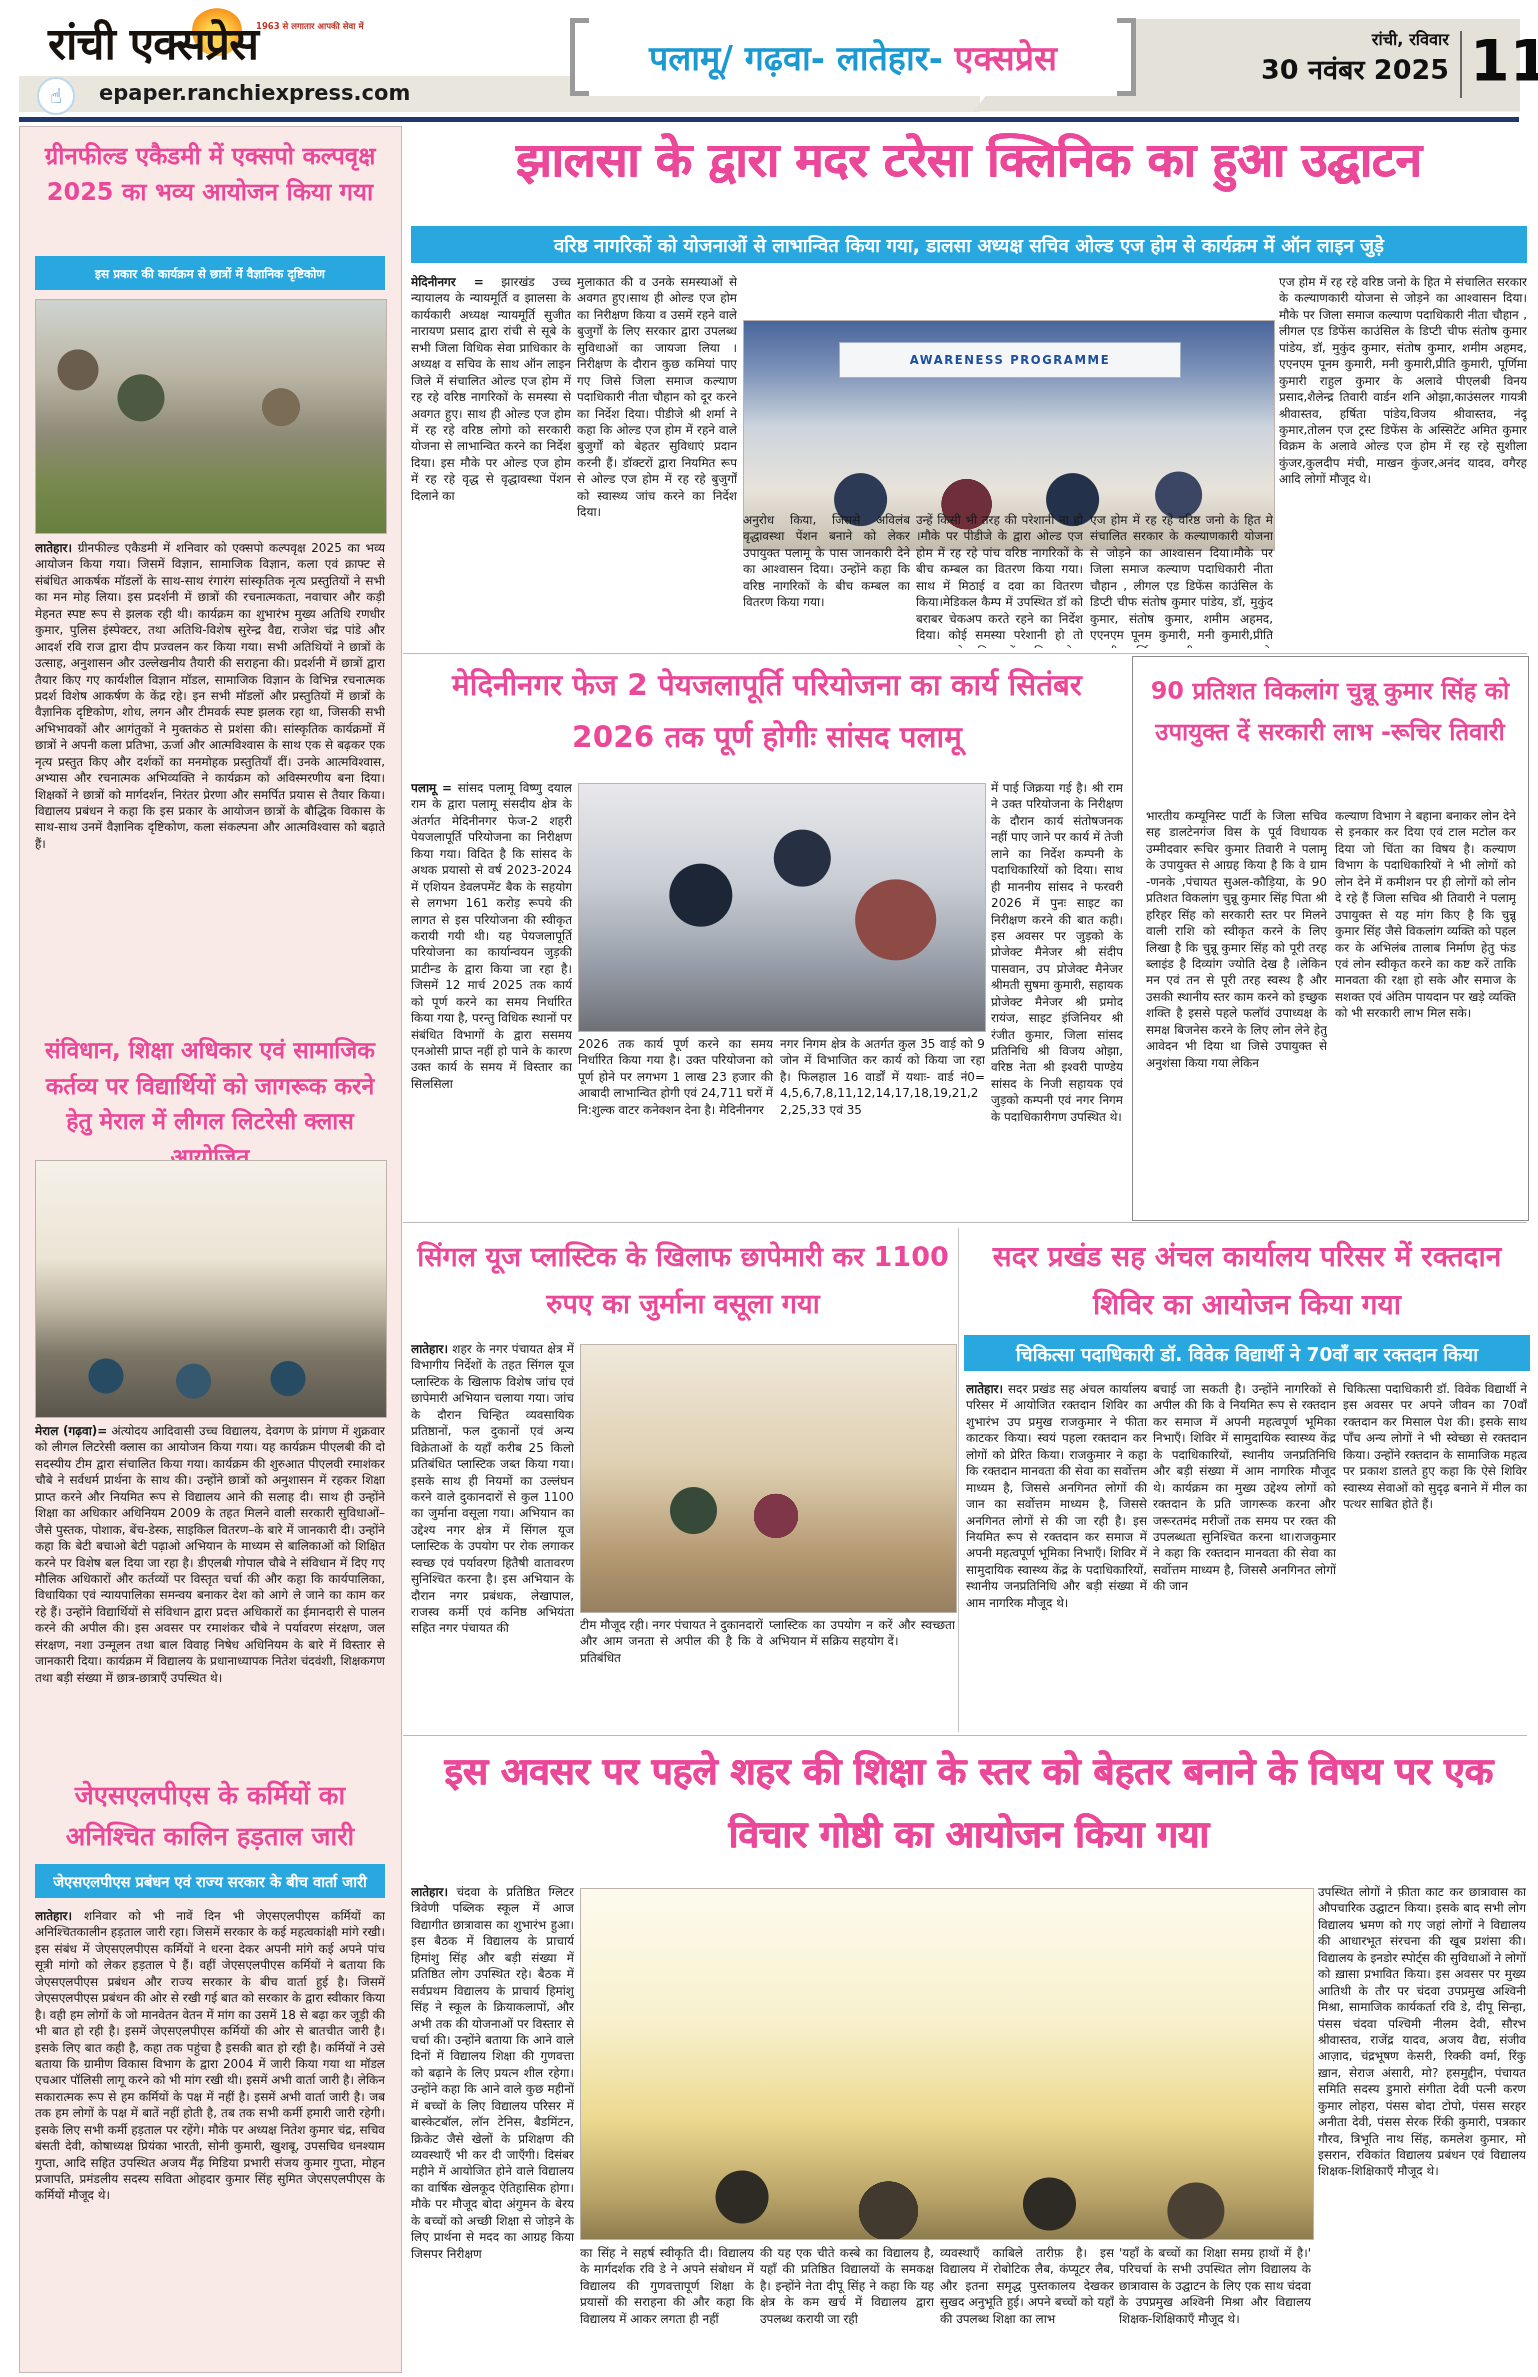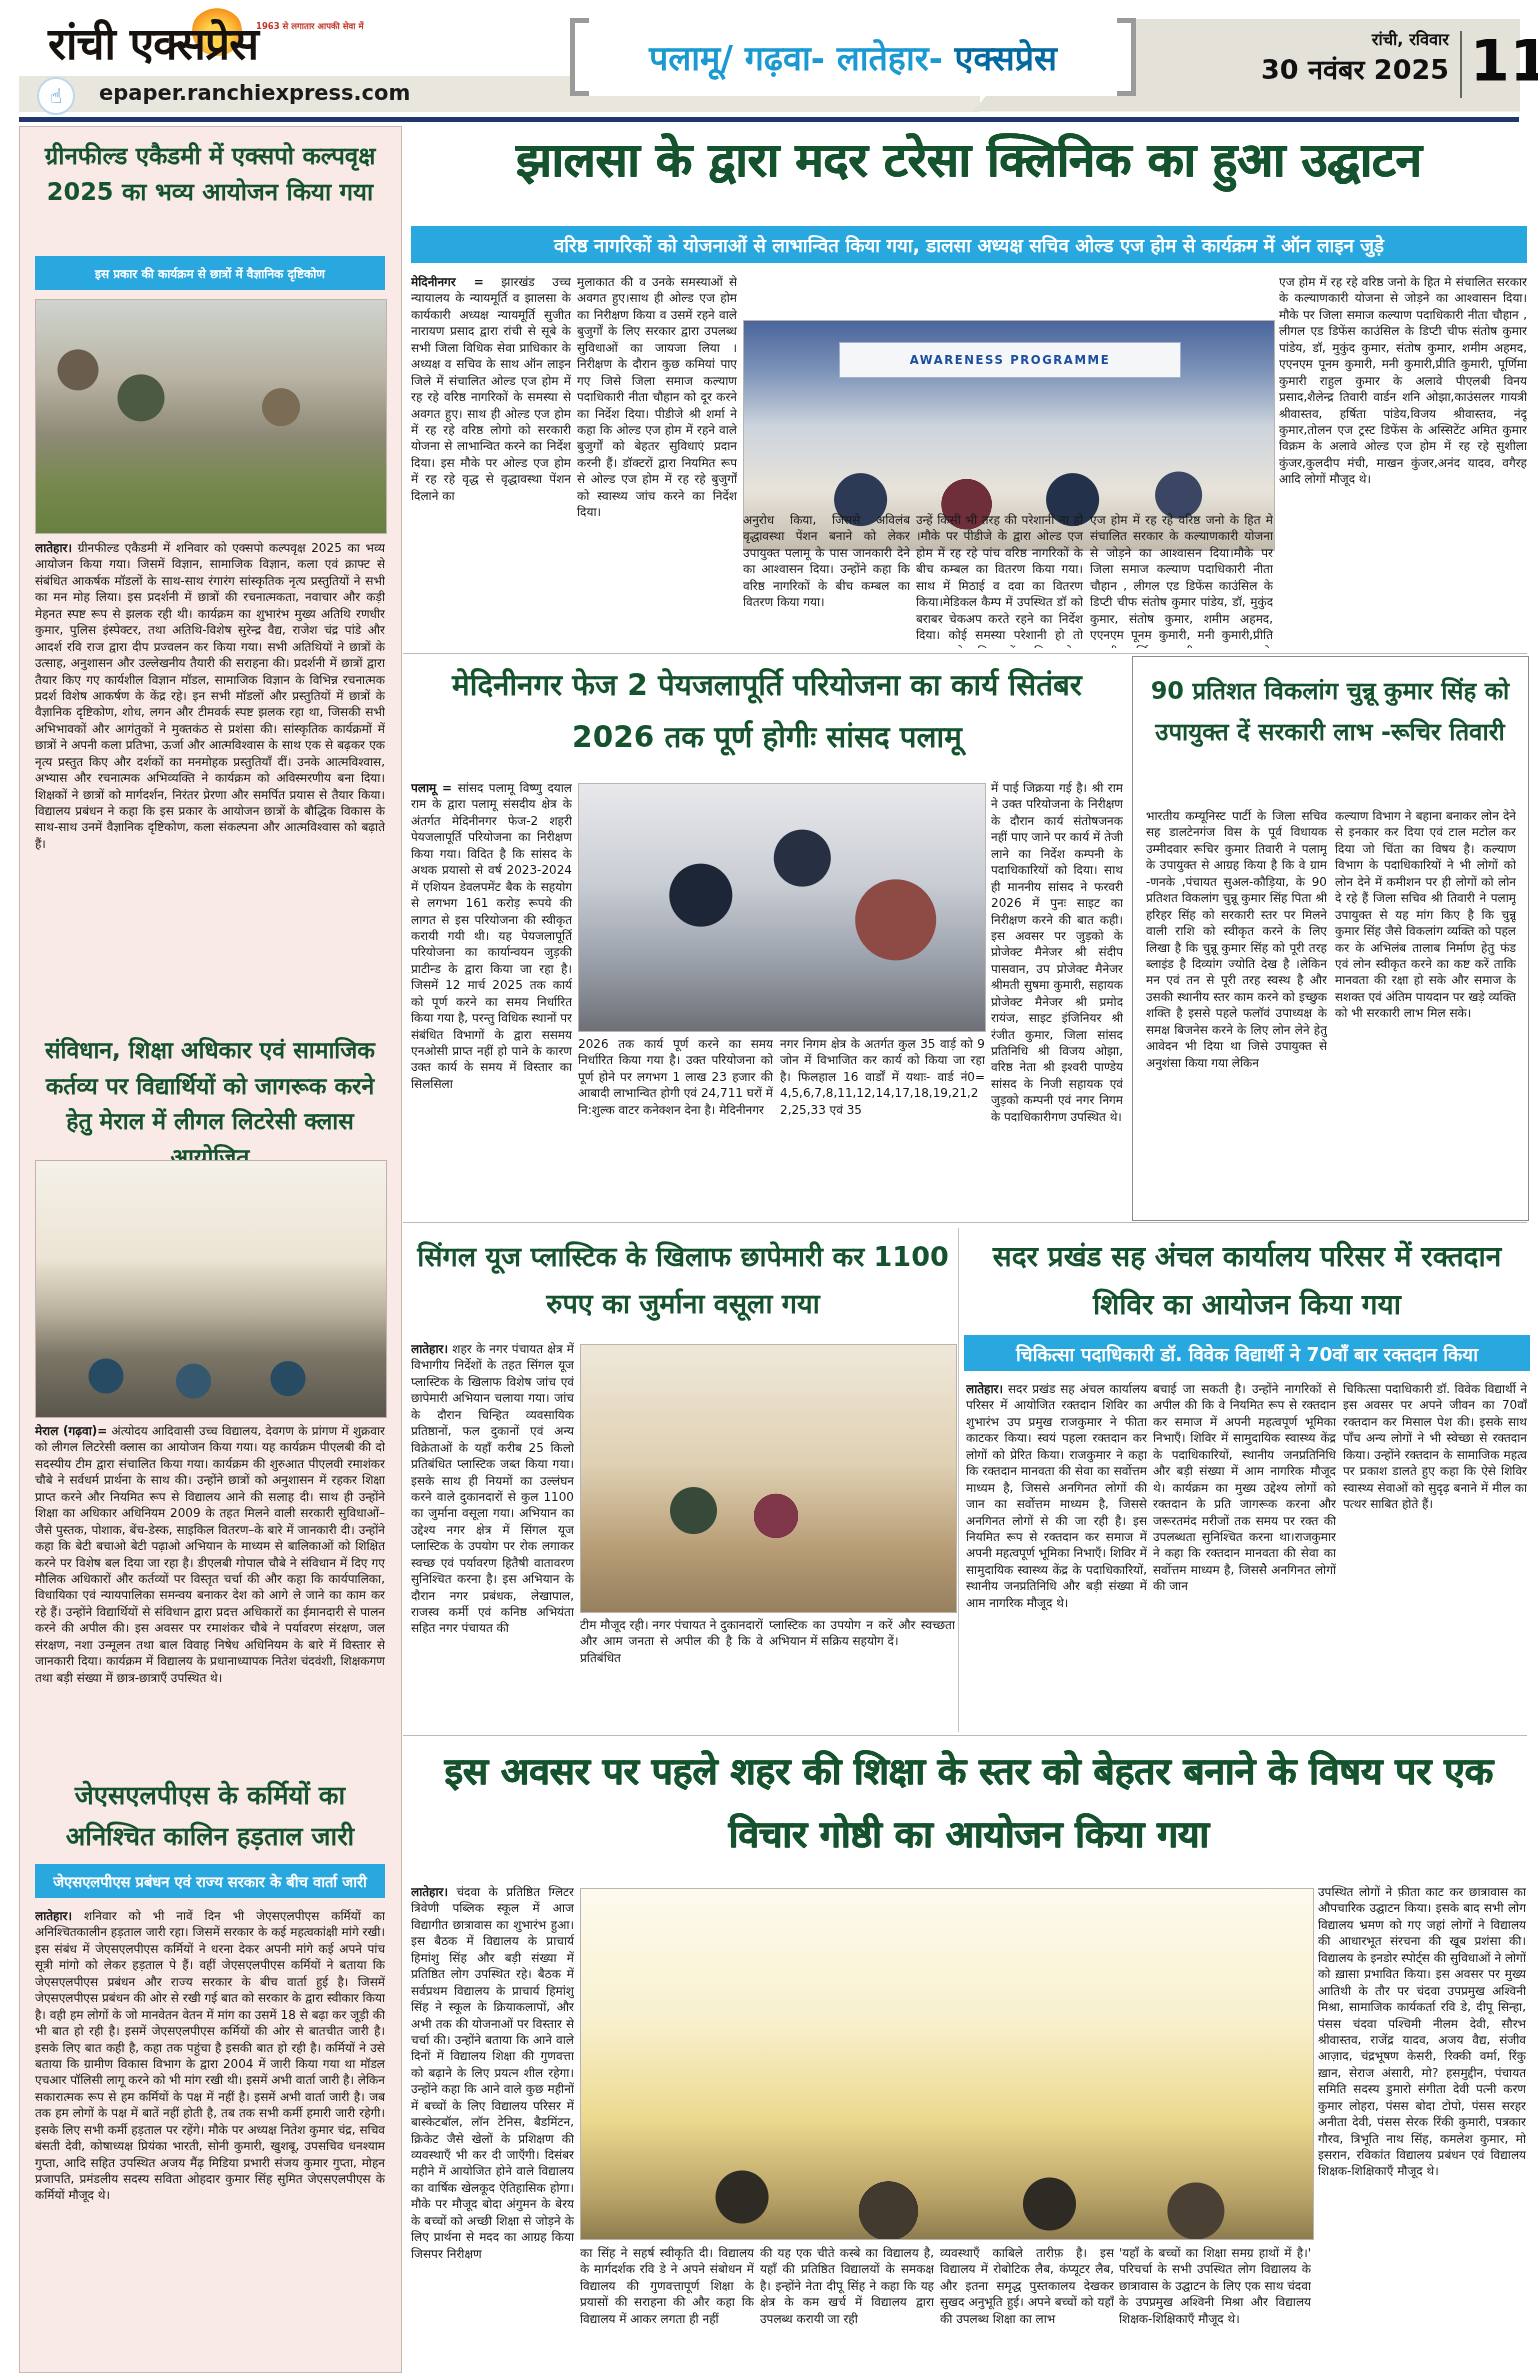--- a/index.html
+++ b/index.html
@@ -1,19 +1,19 @@
 <!DOCTYPE html>
 <html style="font-size:12.4px"><head>
 <meta charset="utf-8">
 <style>
   html,body{margin:0;padding:0;background:#d8d8d8;}
   .page{position:relative;width:1539px;height:2377px;background:#ffffff;overflow:hidden;
         font-family:"DejaVu Sans","Liberation Sans",sans-serif;color:#111;}
   .abs{position:absolute;}
-  .hd{font-weight:bold;color:#14532d;text-align:center;}
+  .hd{font-weight:bold;color:#ec4899;text-align:center;}
   .thick{text-shadow:0.5px 0 currentColor,-0.5px 0 currentColor;}
   .bluebar{background:#29a8e0;color:#fff;font-weight:bold;text-align:center;
            display:flex;align-items:center;justify-content:center;white-space:nowrap;overflow:hidden;}
   .body-col{font-size:12px;line-height:1.37;text-align:justify;overflow:hidden;color:#191919;
             word-break:break-word;}
   .dl{font-weight:bold;}
   .pinkbox{background:#f9eae7;border:0.8px solid #c7b6b2;}
   .photo{overflow:hidden;border:0.8px solid #bdb3ac;}
   .hr{background:#b9b9b9;height:0.8px;}
   .vr{background:#c2c2c2;width:0.8px;}
@@ -25,21 +25,21 @@
   .tagline{font-size:8.5px;color:#c0392b;font-weight:bold;}
   .graystrip{background:#e8e6dd;}
   .grayslant{background:#e3e1d8;clip-path:polygon(0 100%,14% 0,100% 0,100% 100%);}
   .urltext{font-size:21px;font-weight:bold;color:#1b1b1b;}
   .touch{width:34px;height:34px;border-radius:50%;background:#ffffff;border:2.3px solid #bcd9ec;
          display:flex;align-items:center;justify-content:center;color:#2b7fc1;font-size:20px;}
   .bracket{width:14px;border:5.4px solid #9a9a9a;}
   .bracket.l{border-right:none;}
   .bracket.r{border-left:none;}
   .edition-region{color:#1b9ad2;}
-  .edition-brand{color:#0369a1;}
+  .edition-brand{color:#ec4899;}
   .navyrule{background:#21366b;}
   .pageno{font-size:57px;font-weight:bold;line-height:1;color:#0b0b0b;}
 
   
   .ph-expo{background:
      radial-gradient(circle at 12% 30%,#6b5d4e 0 20px,transparent 21px),
      radial-gradient(circle at 30% 42%,#4d5a43 0 23px,transparent 24px),
      radial-gradient(circle at 70% 46%,#7a6c55 0 18.6px,transparent 19.4px),
      linear-gradient(180deg,#cfd4cf 0%,#bab5a5 32%,#8e8a77 58%,#78894f 78%,#67803f 100%);}
   .ph-aware{background:

